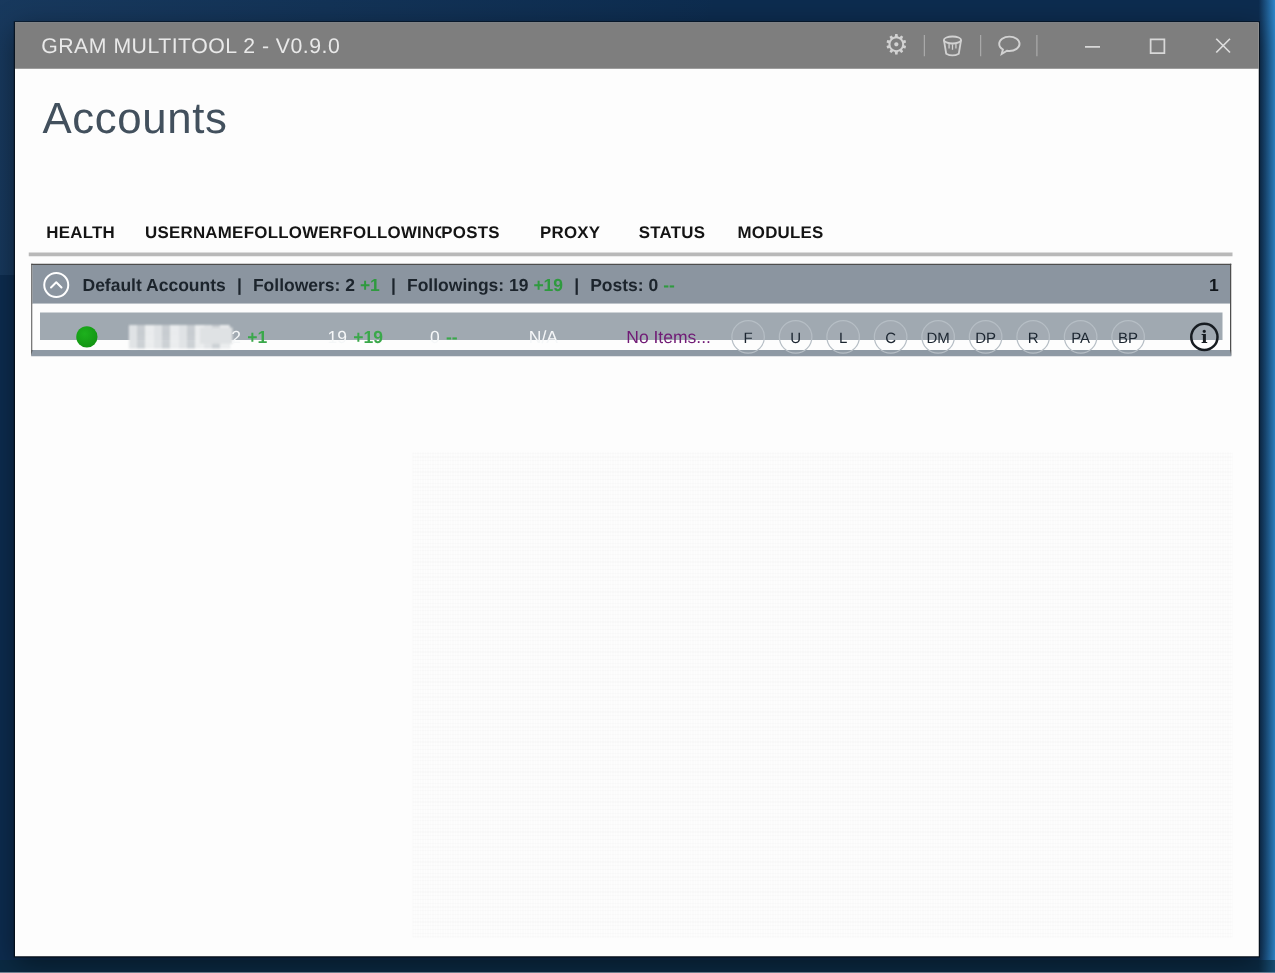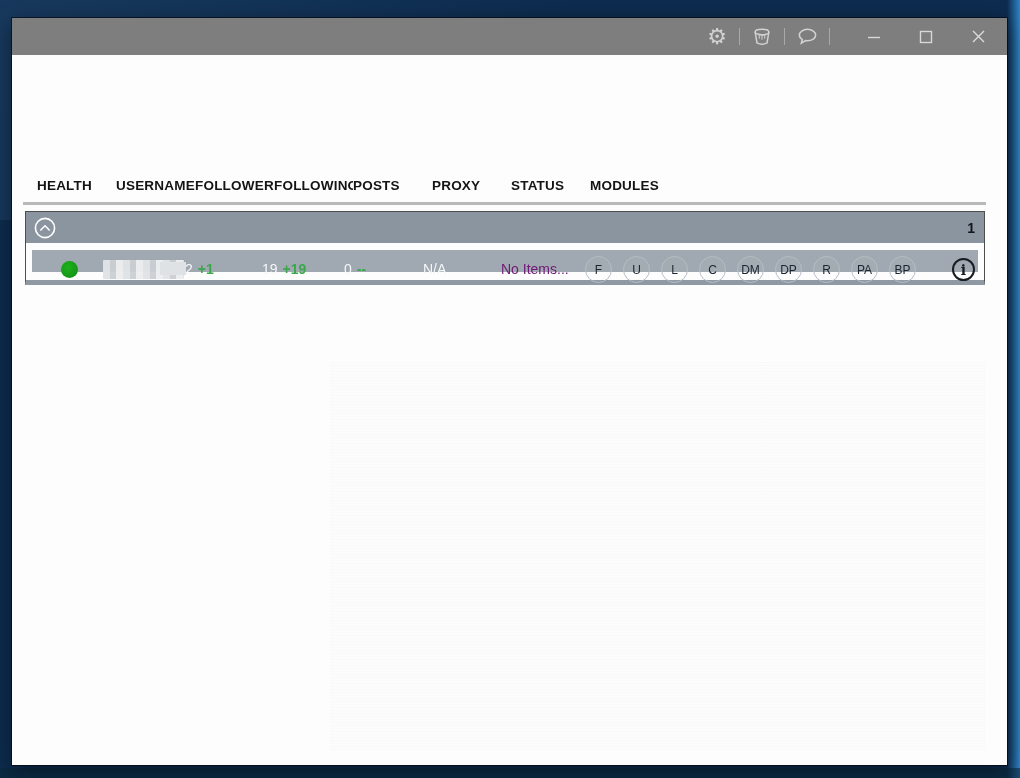--- a/index.html
+++ b/index.html
@@ -85,20 +85,21 @@
 </head>
 <body>
 
 <div class="desktop-streak"></div>
 <div class="desktop-glow"></div>
 <div class="desktop-bottom"></div>
 
 <div class="window">
 
   <div class="titlebar">
+    <div class="title">GRAM MULTITOOL 2 - V0.9.0</div>
     <div class="tb-controls">
       <div class="tb-btn">
         <span class="tb-gear">⚙</span>
       </div>
       <div class="tb-sep"></div>
       <div class="tb-btn">
         <svg width="22" height="22" viewBox="0 0 24 24" fill="none" stroke="#d2d2d2" stroke-width="1.6">
           <ellipse cx="12" cy="6.5" rx="7.5" ry="3"></ellipse>
           <path d="M4.5 6.5 L6.5 18.5 Q12 21.5 17.5 18.5 L19.5 6.5"></path>
           <path d="M7.5 8.8 Q12 11 16.5 8.8" stroke-width="1.2"></path>
@@ -123,20 +124,21 @@
           </svg>
       </div>
       <div class="tb-btn win">
         <svg width="15" height="15" viewBox="0 0 15 15">
             <path d="M2 2 L13 13 M13 2 L2 13" stroke="#dcdcdc" stroke-width="1.4"></path>
           </svg>
       </div>
     </div>
   </div>
 
+  <div class="page-title">Accounts</div>
 
 
   <div class="colheads">
     <div class="colhead">HEALTH</div>
     <div class="colhead">USERNAME</div>
     <div class="colhead">FOLLOWERS</div>
     <div class="colhead">FOLLOWINGS</div>
     <div class="colhead">POSTS</div>
     <div class="colhead">PROXY</div>
     <div class="colhead">STATUS</div>
@@ -145,20 +147,35 @@
   <div class="colheads-line"></div>
 
   <div class="group-box">
     <div class="group-header">
       <div class="collapse-btn">
         <svg width="22" height="22" viewBox="0 0 22 22" fill="none" stroke="#fff" stroke-width="1.6">
           <circle cx="11" cy="11" r="9.6"></circle>
           <polyline points="6.8,13 11,8.8 15.2,13" stroke-linecap="round" stroke-linejoin="round"></polyline>
         </svg>
       </div>
+      <div class="group-text">
+        <span>Default Accounts</span>
+        <span class="sep">|</span>
+        <span>Followers:</span>
+        <span>2</span>
+        <span class="g-green">+1</span>
+        <span class="sep">|</span>
+        <span>Followings:</span>
+        <span>19</span>
+        <span class="g-green">+19</span>
+        <span class="sep">|</span>
+        <span>Posts:</span>
+        <span>0</span>
+        <span class="g-green">--</span>
+      </div>
       <div class="group-count">1</div>
     </div>
 
     <div class="group-body">
       <div class="account-row">
         <div class="health-dot"></div>
         <div class="mosaic"></div>
 
         <div class="abs stat st-followers">
           <span>2</span><span class="delta">+1</span>

